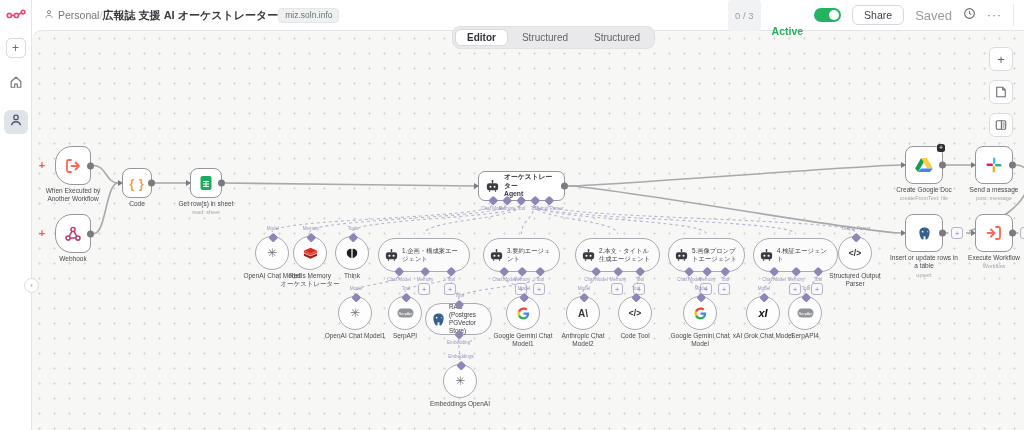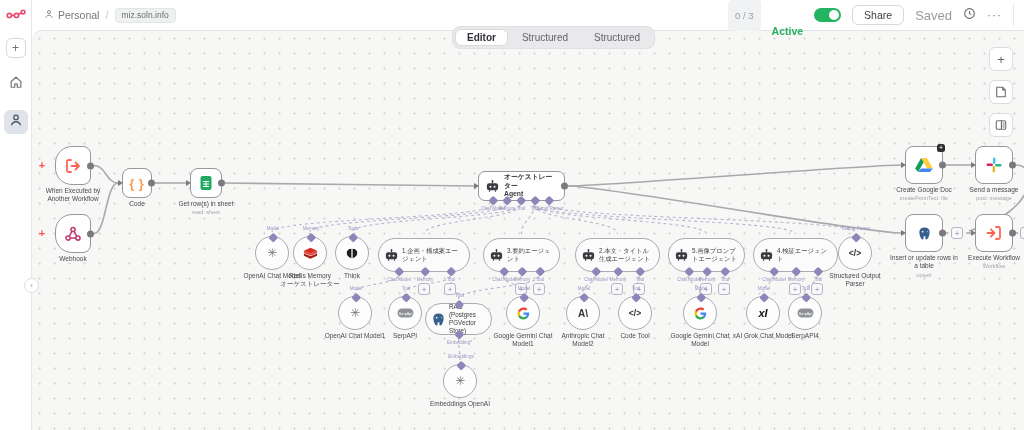--- a/index.html
+++ b/index.html
@@ -13,21 +13,21 @@
   .sb-btn { width:20px; height:20px; margin-top:12px; border:1px solid #d9d9de; border-radius:5px;
     display:flex; align-items:center; justify-content:center; font-size:12px; color:#6e6e73; background:#fff; }
   .sb-icon { width:24px; height:24px; margin-top:14px; border-radius:6px; display:flex; align-items:center; justify-content:center; }
   .sb-icon.active { background:#dfe3ea; }
   .collapse-btn { position:absolute; left:24px; top:278px; width:15px; height:15px; border:1px solid #ddd; border-radius:50%;
     background:#fff; z-index:40; font-size:8px; color:#999; display:flex; align-items:center; justify-content:center; }
 
   
   .header { position:absolute; left:32px; top:0; width:992px; height:30px; background:#fff; display:flex;
     align-items:center; justify-content:space-between; padding:0 10px 0 12px; z-index:25; }
-  .crumbs { display:flex; align-items:center; gap:6px; }
+  .crumbs { display:flex; align-items:center; }
   .crumb-proj { font-size:10.5px; color:#73767c; display:flex; align-items:center; gap:4px; }
   .crumb-sep { color:#c9c9ce; font-size:11px; }
   .wf-title { font-size:11px; font-weight:bold; color:#37393e; }
   .wf-tag { font-size:8.5px; color:#68736f; background:#eff0f1; border:1px solid #e3e5e6; border-radius:4px; padding:1.5px 6px; }
   .hright { display:flex; align-items:center; gap:11px; }
   .quota { font-size:9.5px; color:#9aa0a6; background:#f1f2f4; border-radius:4px; padding:10px 7px; }
   .active-lbl { font-size:10.5px; color:#27ae60; font-weight:bold;margin-top:32px; }
   .toggle { width:27px; height:14px; background:#24b461; border-radius:8px; position:relative; }
   .toggle .knob { position:absolute; right:2px; top:2px; width:10px; height:10px; border-radius:50%; background:#fff; }
   .share-btn { font-size:10.5px; color:#3c3e44; border:1px solid #d7d7dc; border-radius:6px; padding:3px 11px; background:#fff; }
@@ -112,20 +112,21 @@
 <div class="header">
   <div class="crumbs">
     <span class="crumb-proj">
       <span><svg width="10" height="10" viewBox="0 0 16 16" fill="none" stroke="#8a8d92" stroke-width="1.6">
             <circle cx="8" cy="5" r="2.5"></circle>
             <path d="M2.8 14c.8-2.7 2.8-4 5.2-4s4.4 1.3 5.2 4"></path>
           </svg></span>
       <span>Personal</span>
     </span>
     <span class="crumb-sep">/</span>
+    <span class="wf-title">広報誌 支援 AI オーケストレーター</span>
     <span class="wf-tag">miz.soln.info</span>
   </div>
   <div class="hright">
     <span class="quota">0 / 3</span>
     <span class="active-lbl">Active</span>
     <span class="toggle">
         <span class="knob"></span>
       </span>
     <button class="share-btn">Share</button>
     <span class="saved">Saved</span>

